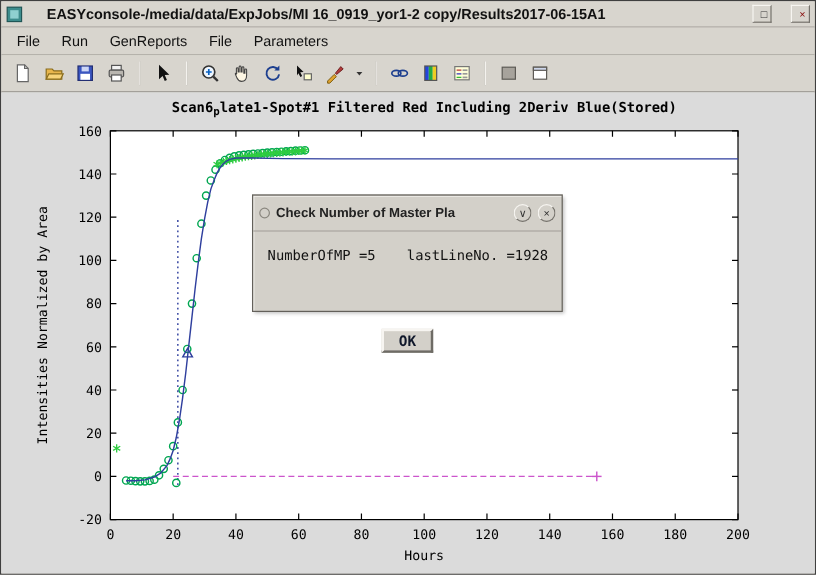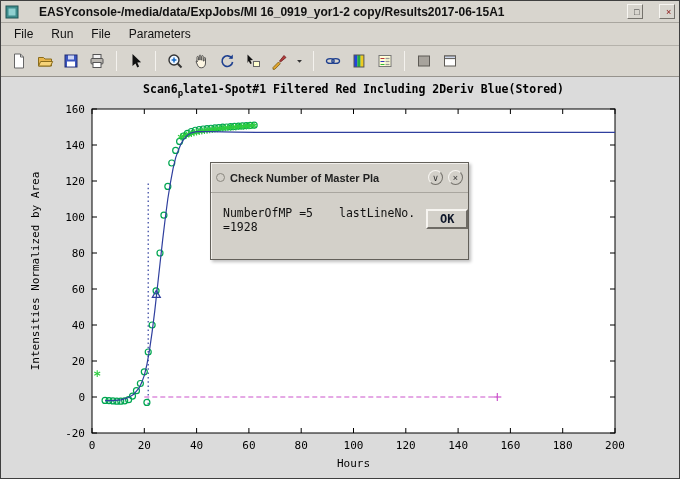--- a/index.html
+++ b/index.html
@@ -35,21 +35,21 @@
     box-shadow:inset 1px 1px 0 #f2f0ec, 2px 2px 3px rgba(0,0,0,.25);}
   .dialog-titlebar{height:30px;display:flex;align-items:center;gap:5px;
     padding:2px 5px;border-bottom:1px solid #a9a69f;}
   .dialog-menu-circle{width:9px;height:9px;border-radius:50%;border:1px solid #8a877f;
     background:#d3d0c9;flex:0 0 auto;}
   .dialog-title{flex:1;font-size:11px;font-weight:bold;color:#222;
     white-space:nowrap;overflow:hidden;}
   .roundbtn{width:15px;height:15px;border-radius:50%;font-size:9px;line-height:12px;
     text-align:center;color:#333;background:#d3d0c9;padding:0;
     border:1px solid;border-color:#f7f5f1 #75726c #75726c #f7f5f1;}
-  .dialog-body{display:flex;flex-direction:row;align-items:center;}
+  .dialog-body{display:flex;flex-direction:column;align-items:center;gap:44px;}
   .dialog-line{align-self:flex-start;margin:13px 0 0 12px;
     font-family:"DejaVu Sans Mono",monospace;font-size:11.5px;color:#111;}
   .dialog-line .gap{display:inline-block;width:26px;}
   .ok-button{margin-top:10px;min-width:42px;padding:1px 12px;
     font-family:"DejaVu Sans Mono",monospace;font-size:12px;font-weight:bold;color:#0f172a;
     background:#d3d0c9;border:2px solid;border-color:#f7f5f1 #6e6b65 #6e6b65 #f7f5f1;}
 </style>
 </head>
 <body>
 
@@ -61,20 +61,21 @@
       <rect x="3.5" y="3.5" width="7" height="7" fill="#8fd0d0"></rect>
     </svg>
     <span class="title">EASYconsole-/media/data/ExpJobs/MI 16_0919_yor1-2 copy/Results2017-06-15A1</span>
     <button class="winbtn">□</button>
     <button class="winbtn close">×</button>
   </div>
 
   <div class="menubar" id="menubar">
       <span class="menu-item">File</span>
       <span class="menu-item">Run</span>
+      <span class="menu-item">GenReports</span>
       <span class="menu-item">File</span>
       <span class="menu-item">Parameters</span>
     </div>
 
   <div class="toolbar" id="toolbar">
       <button class="tbtn">
         <svg width="18" height="18" viewBox="0 0 18 18">
           <path d="M4.5 2h6l3 3v11h-9z" fill="#fff" stroke="#666"></path>
           <path d="M10.5 2v3h3" fill="none" stroke="#666"></path>
         </svg>

